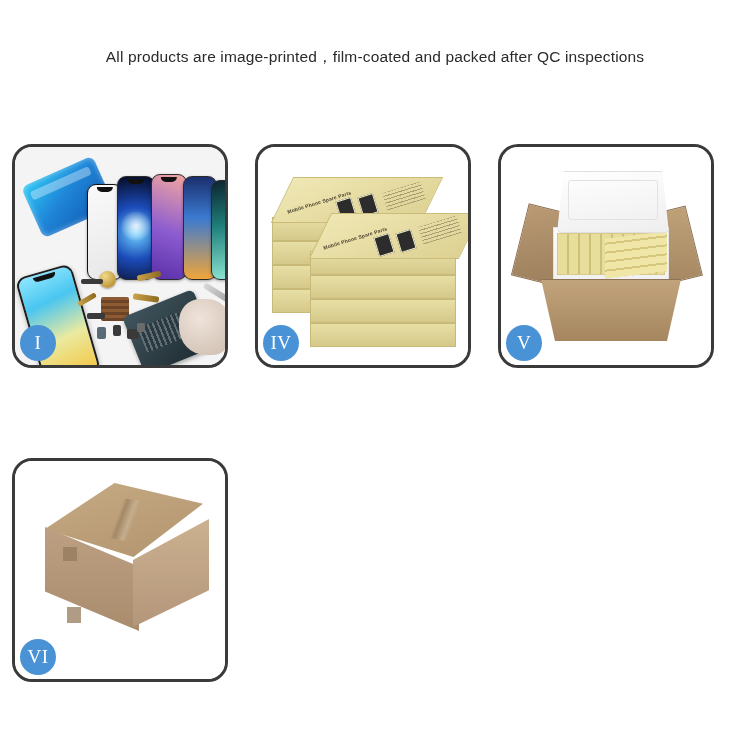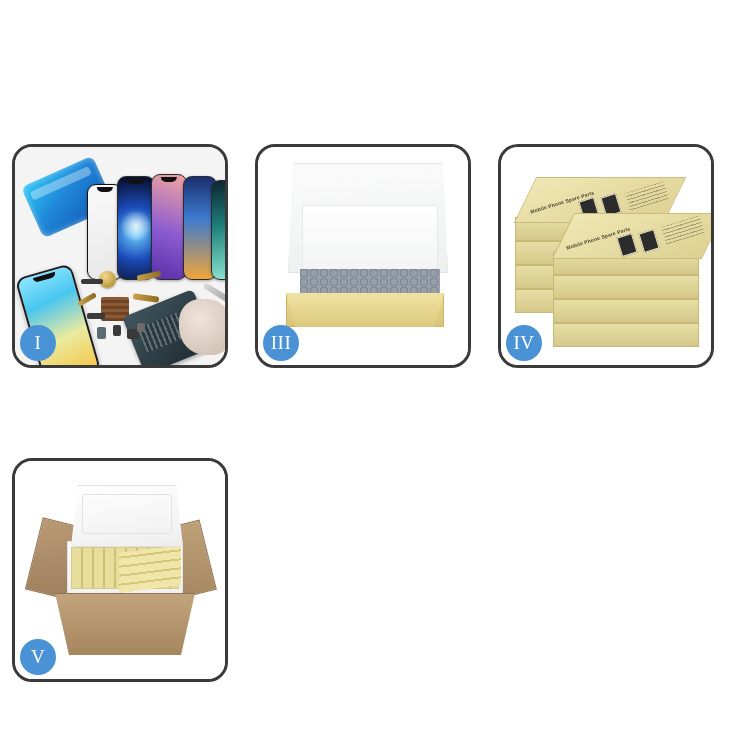--- a/index.html
+++ b/index.html
@@ -290,20 +290,21 @@
   }
   .p6 .tape1 { position:absolute; left:48px; top:86px; width:14px; height:14px; background:rgba(150,122,92,.75); }
   .p6 .tape2 { position:absolute; left:52px; top:146px; width:14px; height:16px; background:rgba(150,122,92,.75); }
 </style>
 </head>
 <body>
 
 <div class="page">
 
   <div class="header">
+    <div class="subtitle">All products are image-printed，film-coated and packed after QC inspections</div>
   </div>
 
   <div class="grid">
 
     <div class="panel">
       <div class="panel-inner p1">
         <div class="blueflex"></div>
         <div class="fan">
           <div class="ph a">
               <span class="notch"></span>
@@ -331,30 +332,20 @@
         <div class="flexstrip" style="left:122px;top:126px;width:24px;height:6px;transform:rotate(-12deg);"></div>
         <div class="flexstrip" style="left:118px;top:148px;width:26px;height:6px;transform:rotate(8deg);"></div>
         <div class="flexstrip" style="left:62px;top:150px;width:20px;height:5px;transform:rotate(-30deg);"></div>
         <div class="tweezer"></div>
         <div class="hand"></div>
       </div>
       <div class="badge">I</div>
     </div>
 
 
-    <div class="panel">
-      <div class="panel-inner p3">
-        <div class="lid"></div>
-        <div class="foam"></div>
-        <div class="bubblefill"></div>
-        <div class="boxbody"></div>
-        <div class="boxfront"></div>
-      </div>
-      <div class="badge">III</div>
-    </div>
 
     <div class="panel">
       <div class="panel-inner p4">
         <div class="stackwrap">
           <div class="sbox" style="left:8px;  top:58px;"></div>
           <div class="sbox" style="left:8px;  top:82px;"></div>
           <div class="sbox" style="left:8px;  top:106px;"></div>
           <div class="sbox" style="left:8px;  top:130px;"></div>
           <div class="sbox" style="left:46px; top:92px; width:146px;"></div>
           <div class="sbox" style="left:46px; top:116px;width:146px;"></div>
@@ -383,15 +374,26 @@
         <div class="flapR"></div>
         <div class="foambox"></div>
         <div class="ybars"></div>
         <div class="ybars2"></div>
         <div class="foamlid"></div>
         <div class="cartonfront"></div>
       </div>
       <div class="badge">V</div>
     </div>
 
+    <div class="panel">
+      <div class="panel-inner p6">
+        <div class="topface"></div>
+        <div class="seam"></div>
+        <div class="leftface"></div>
+        <div class="rightface"></div>
+        <div class="tape1"></div>
+        <div class="tape2"></div>
+      </div>
+      <div class="badge">VI</div>
+    </div>
 
   </div>
 </div>
 
 </body></html>

